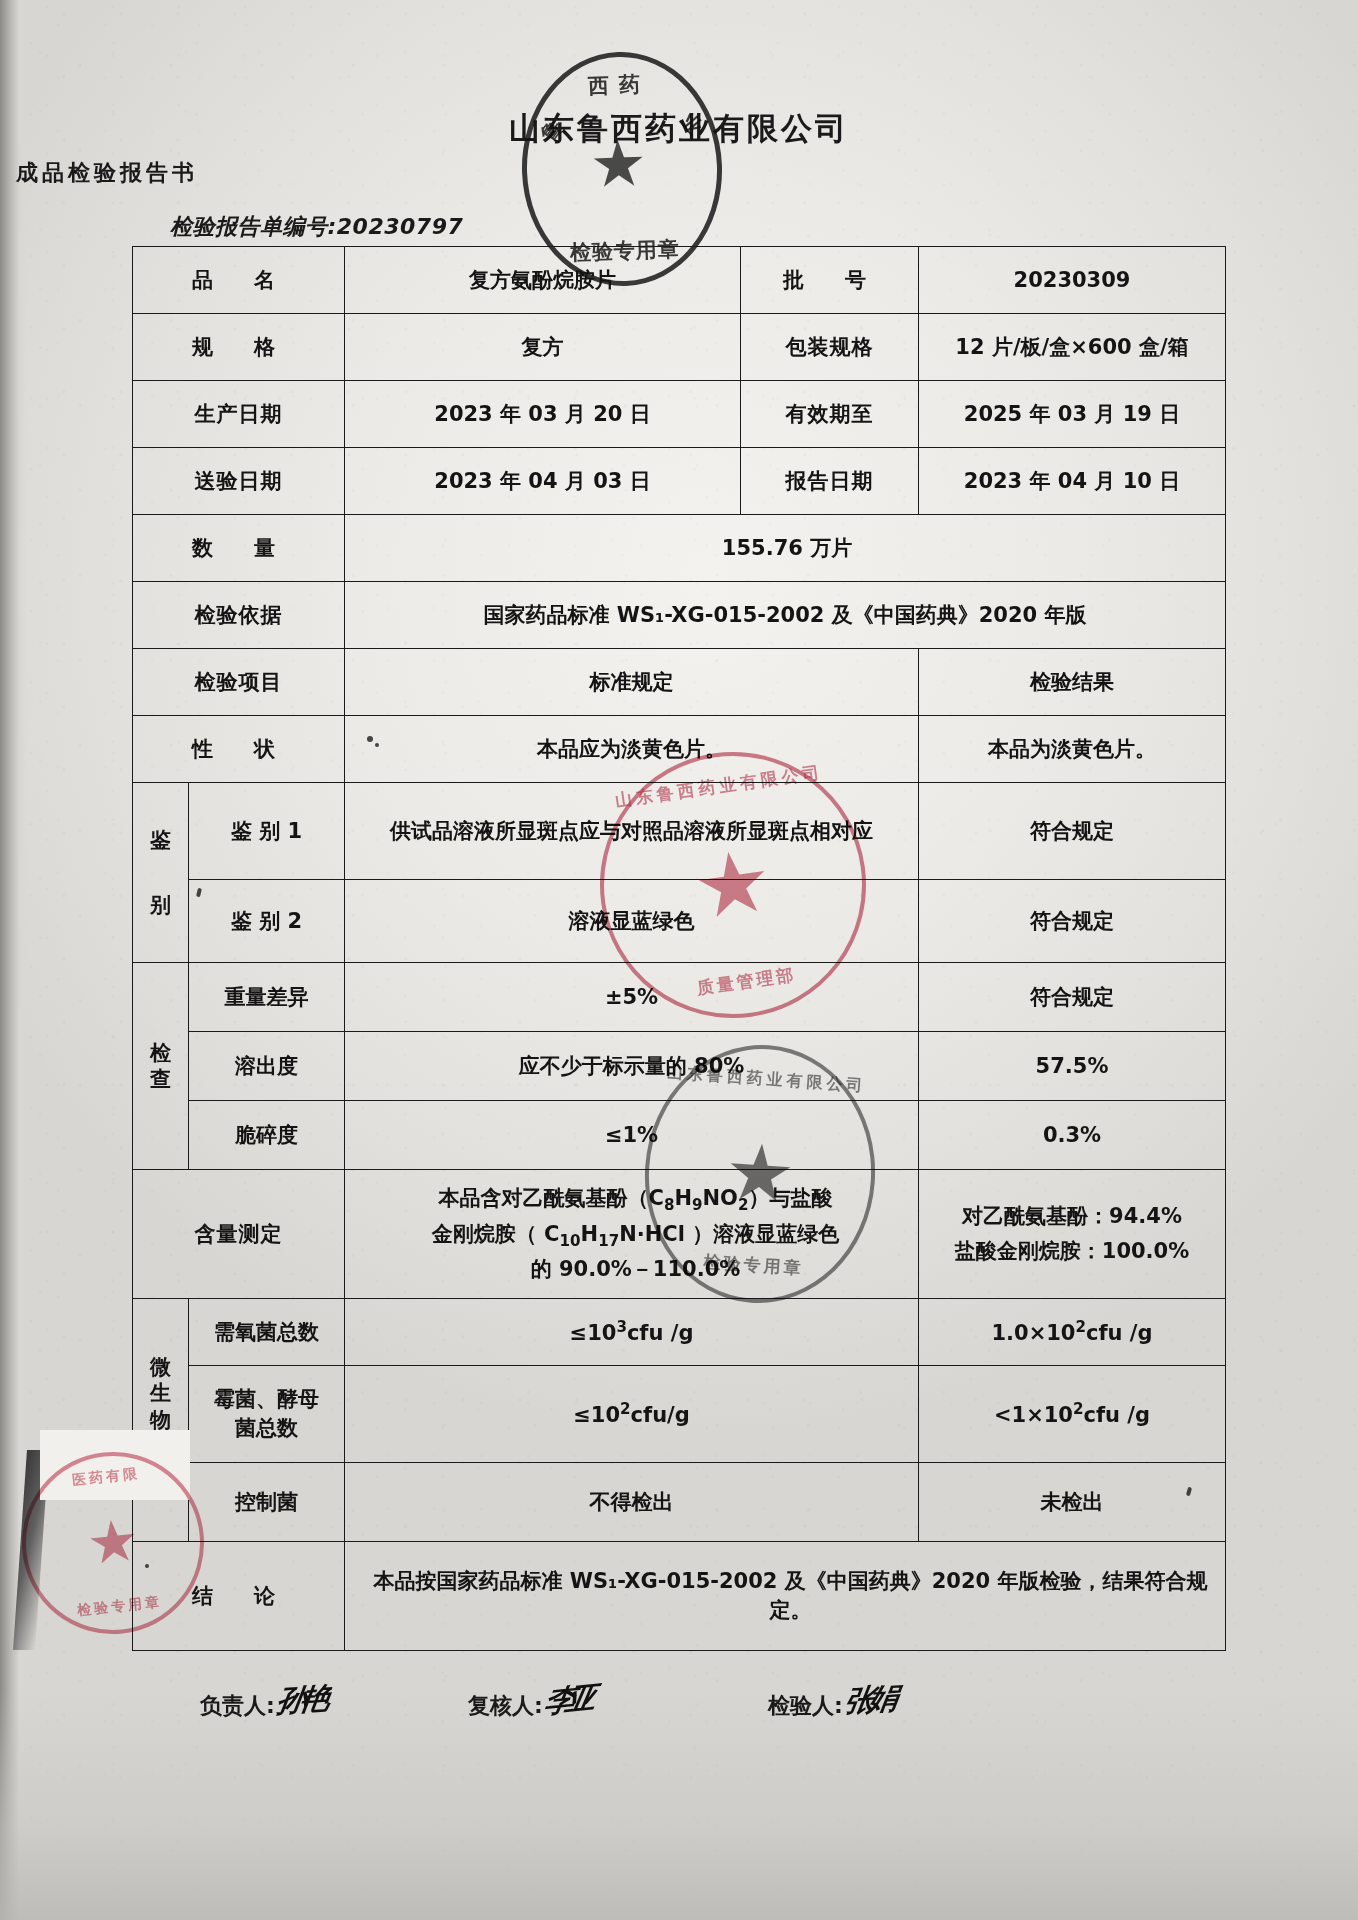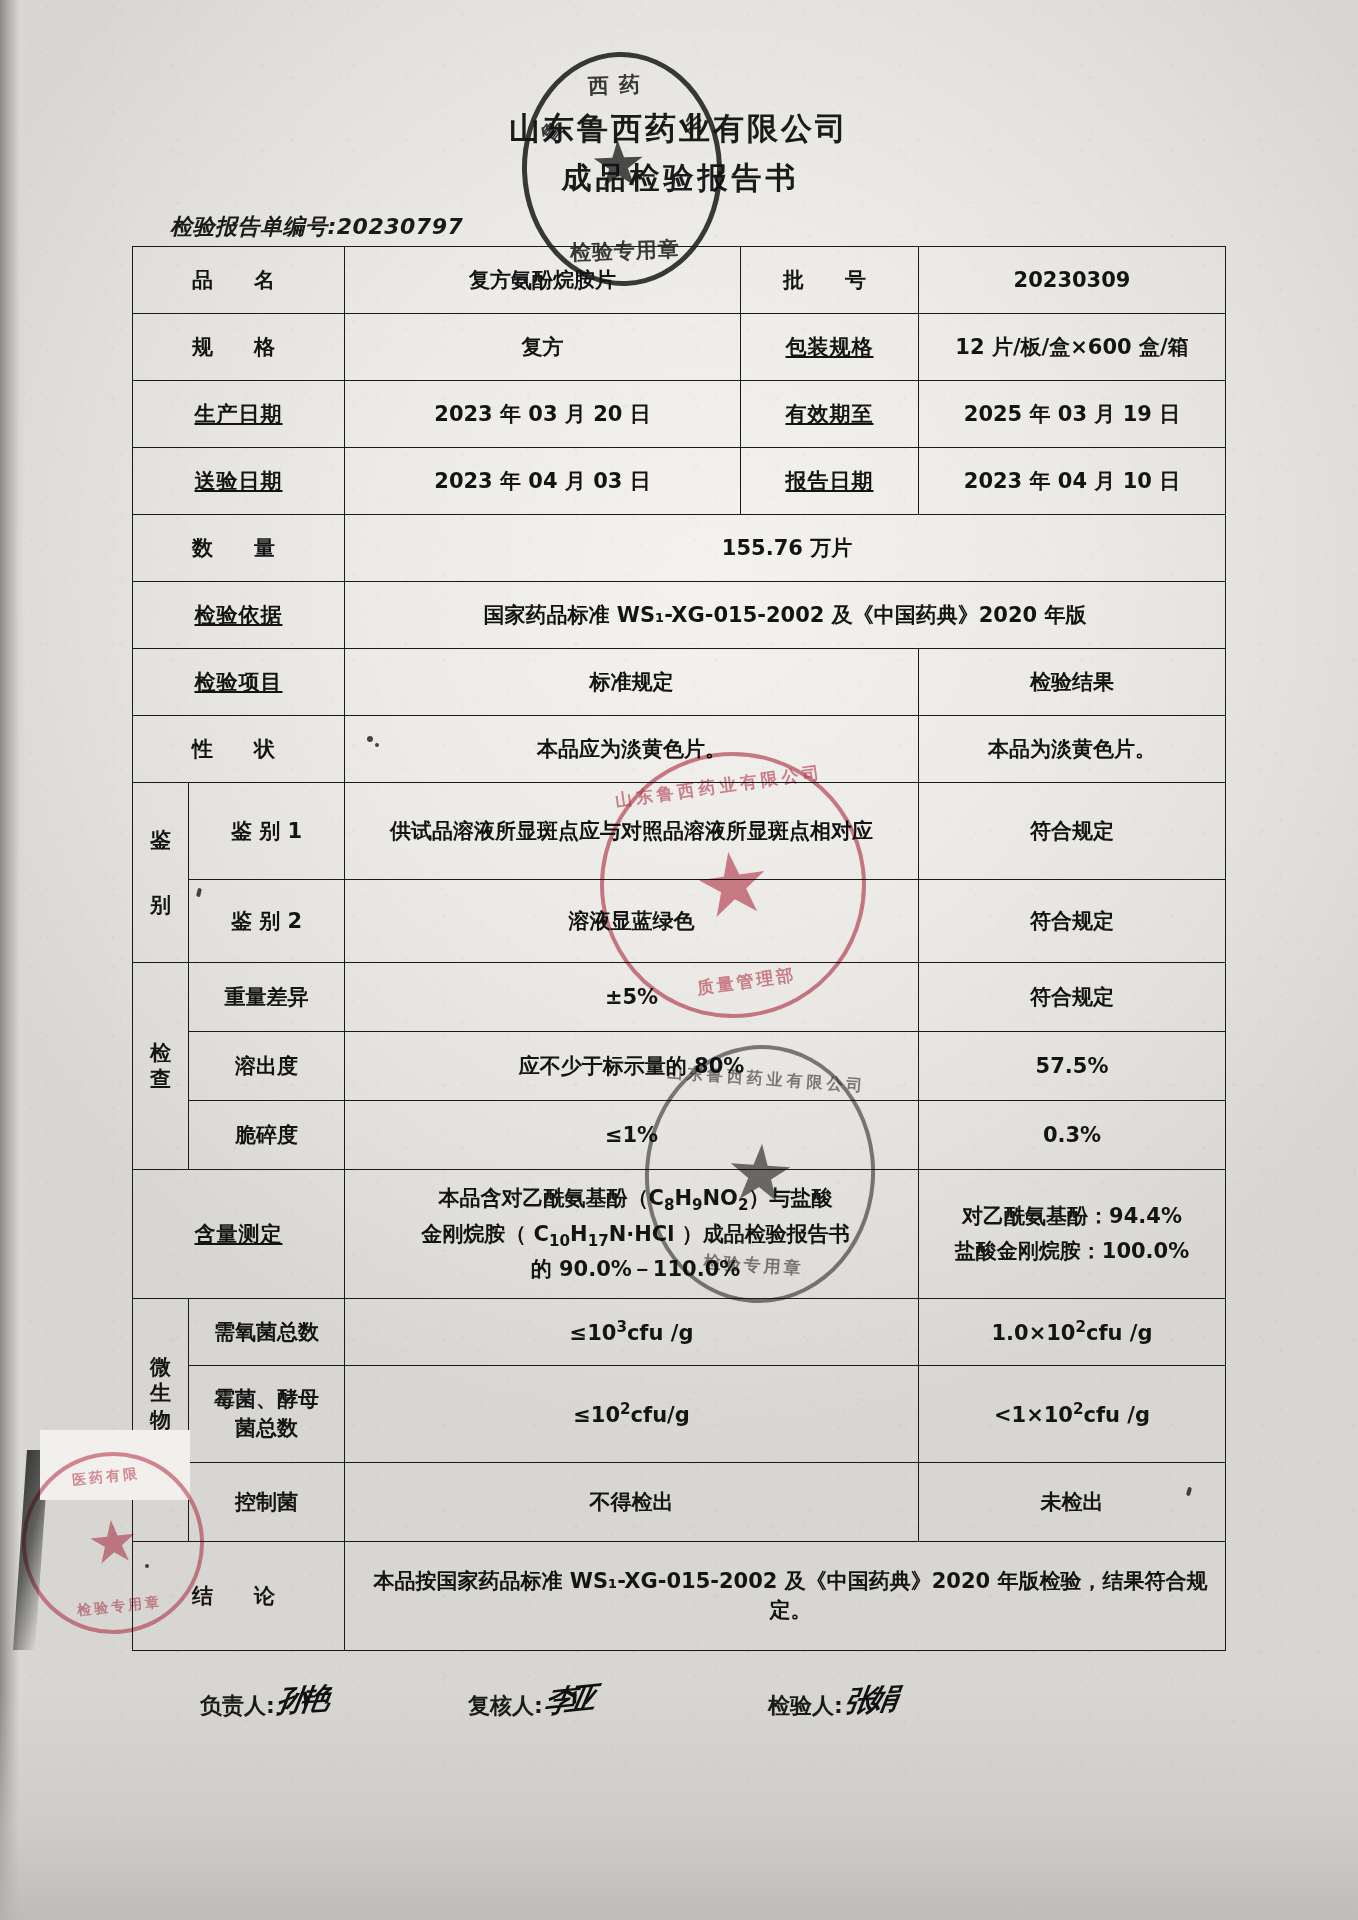--- a/index.html
+++ b/index.html
@@ -63,24 +63,24 @@
     left: 0; right: 0;
     top: 108px;
     text-align: center;
     font-size: 31px;
     font-weight: 700;
     letter-spacing: 3px;
     font-family: "DejaVu Sans", "Liberation Sans", sans-serif;
   }
   .doc-subtitle {
     position: absolute;
-    left: 3px; right: 0;
+    left: 16px; right: 0;
     top: 158px;
-    text-align: center;
-    font-size: 30px;
+    text-align: left;
+    font-size: 22px;
     font-weight: 700;
     letter-spacing: 4px;
     font-family: "DejaVu Sans", "Liberation Sans", sans-serif;
   }
   .report-no {
     position: absolute;
     left: 170px;
     top: 212px;
     font-size: 22px;
     font-weight: 700;
@@ -171,21 +171,21 @@
     border: 1.6px solid #1a1a1a;
     padding: 4px 8px;
     font-size: 21px;
     font-weight: 700;
     text-align: center;
     vertical-align: middle;
     color: #141414;
     line-height: 1.38;
   }
   td.lbl { letter-spacing: 10px; }
-  td.lbl-tight { letter-spacing: 1px; text-decoration: underline; }
+  td.lbl-tight { letter-spacing: 1px; }
   td.left { text-align: left; }
   td.vert {
     letter-spacing: 0;
     width: 56px;
     padding: 0 2px;
   }
   td.vert span {
     display: block;
     line-height: 1.26;
     font-size: 21px;
@@ -454,21 +454,21 @@
       <tr>
         <td style="height:60px">脆碎度</td>
         <td colspan="2">≤1%</td>
         <td>0.3%</td>
       </tr>
 
       <tr>
         <td colspan="2" class="lbl-tight" style="height:120px">含量测定</td>
         <td colspan="2" class="left" style="padding-left:16px;line-height:1.55">
           <span>本品含对乙酰氨基酚（C</span><sub>8</sub><span>H</span><sub>9</sub><span>NO</span><sub>2</sub><span>）与盐酸</span><br>
-          <span>金刚烷胺（ C</span><sub>10</sub><span>H</span><sub>17</sub><span>N·HCl ）成品检验报告书</span><br>
+          <span>金刚烷胺（ C</span><sub>10</sub><span>H</span><sub>17</sub><span>N·HCl ）溶液显蓝绿色</span><br>
           <span>的 90.0%－110.0%</span>
         </td>
         <td style="line-height:1.65">
           <span>对乙酰氨基酚：94.4%</span><br>
           <span>盐酸金刚烷胺：100.0%</span>
         </td>
       </tr>
 
       <tr>
         <td class="vert" rowspan="3">

